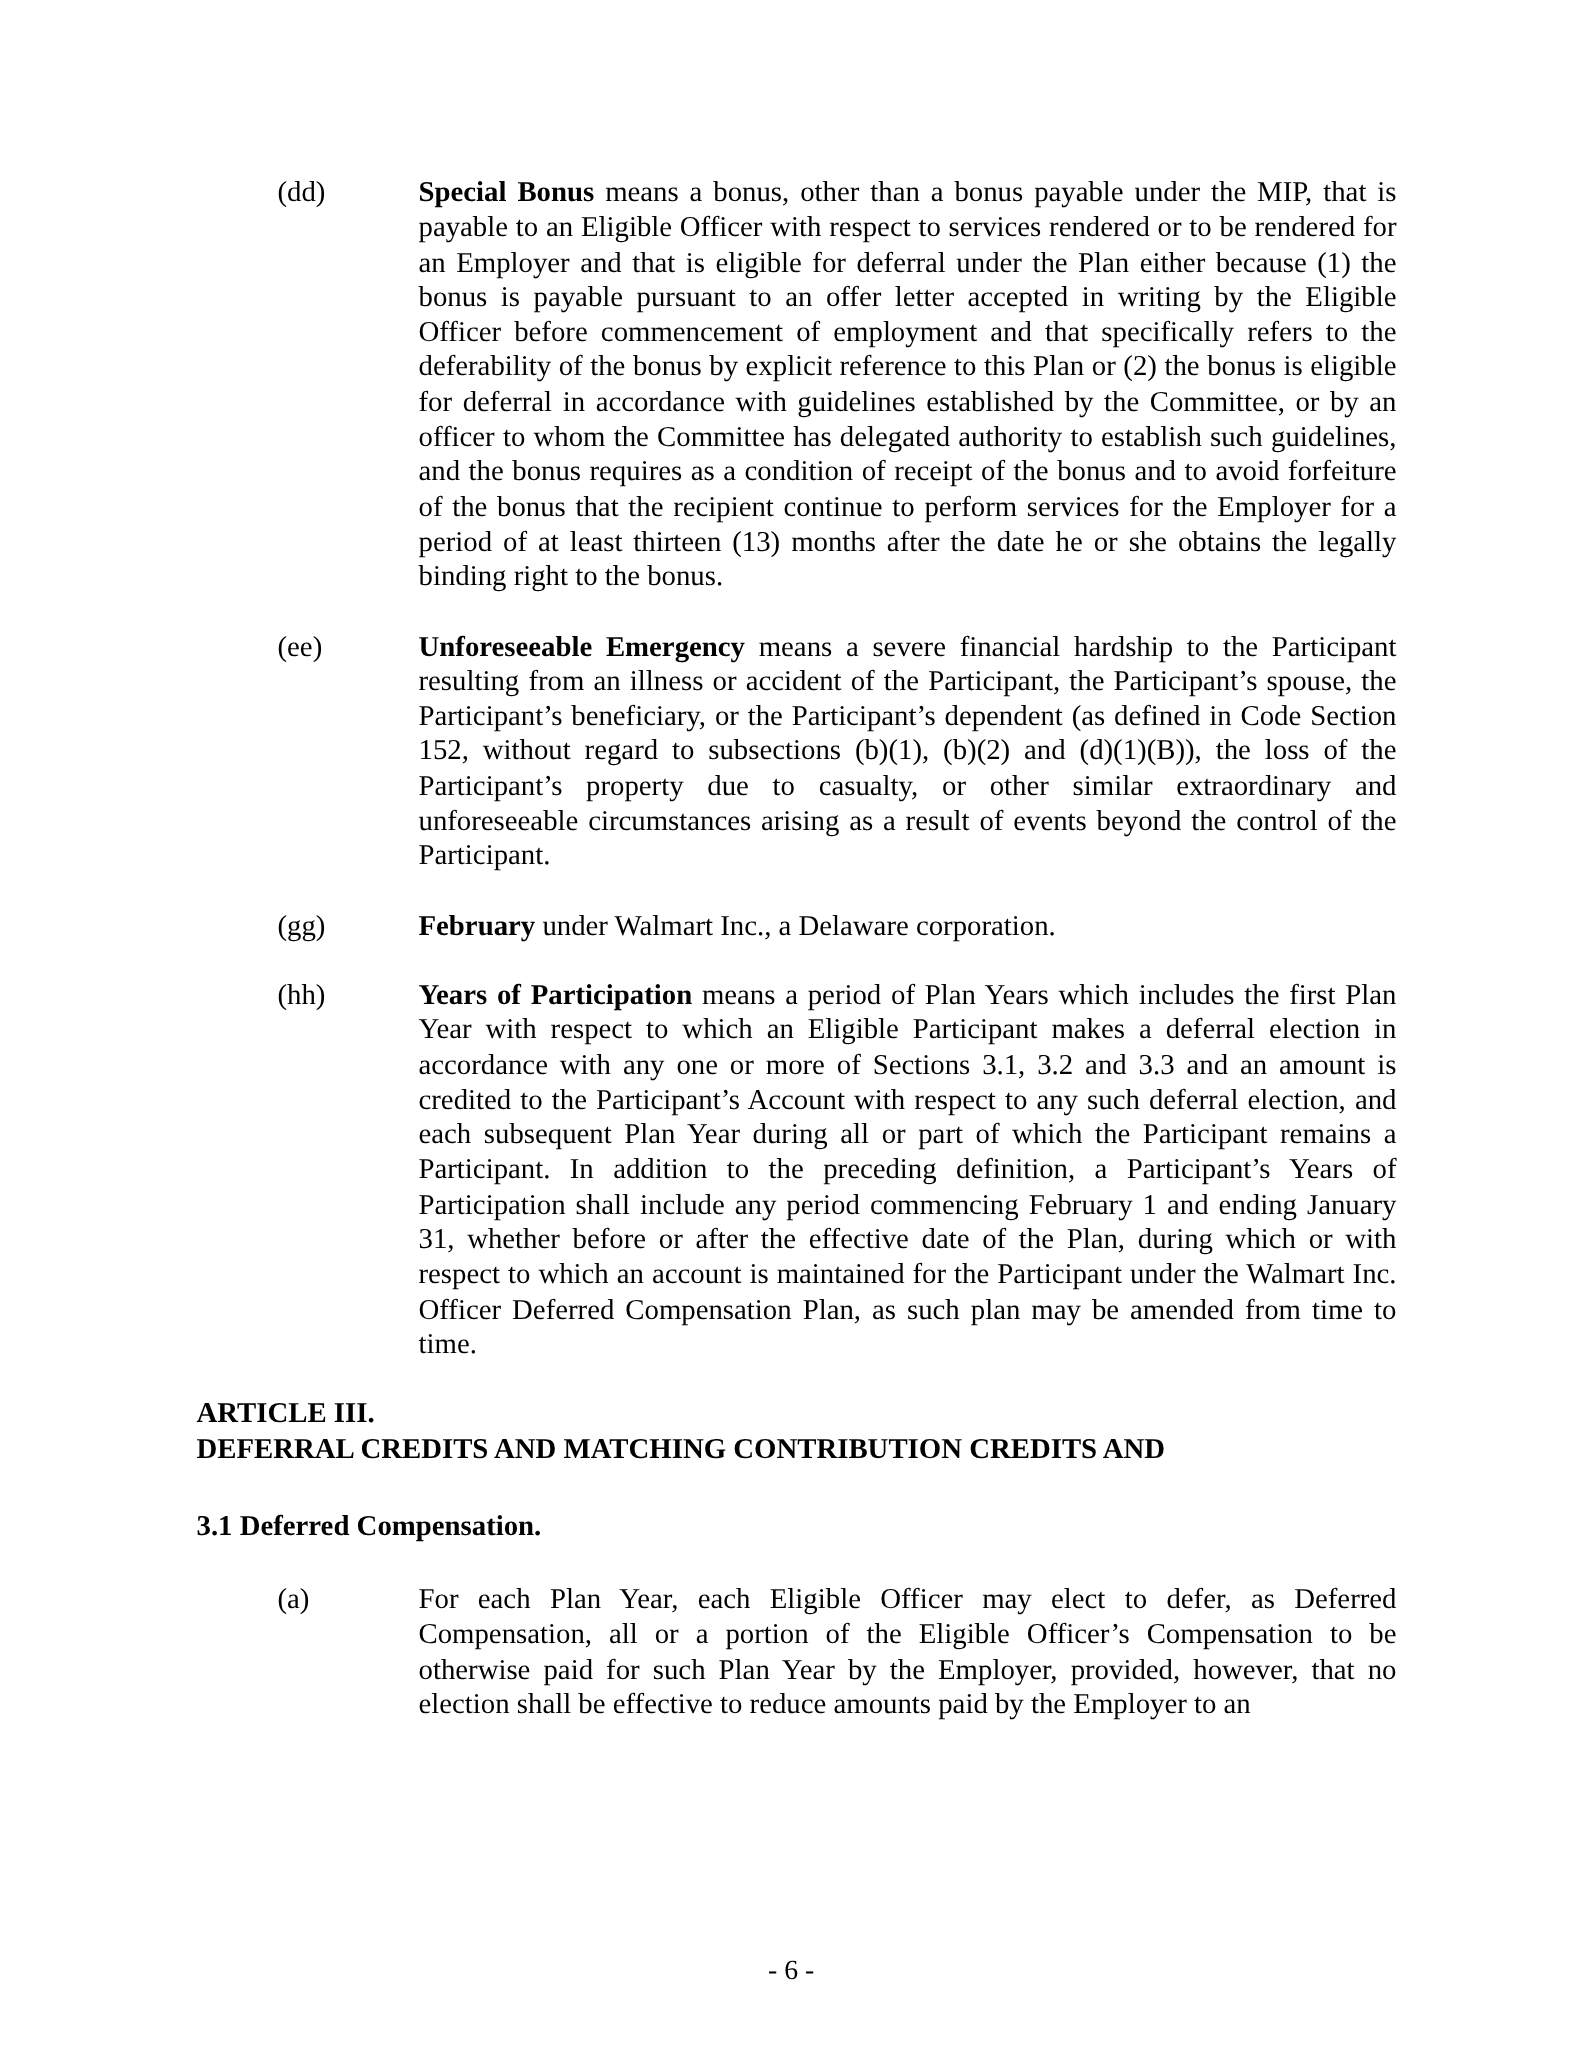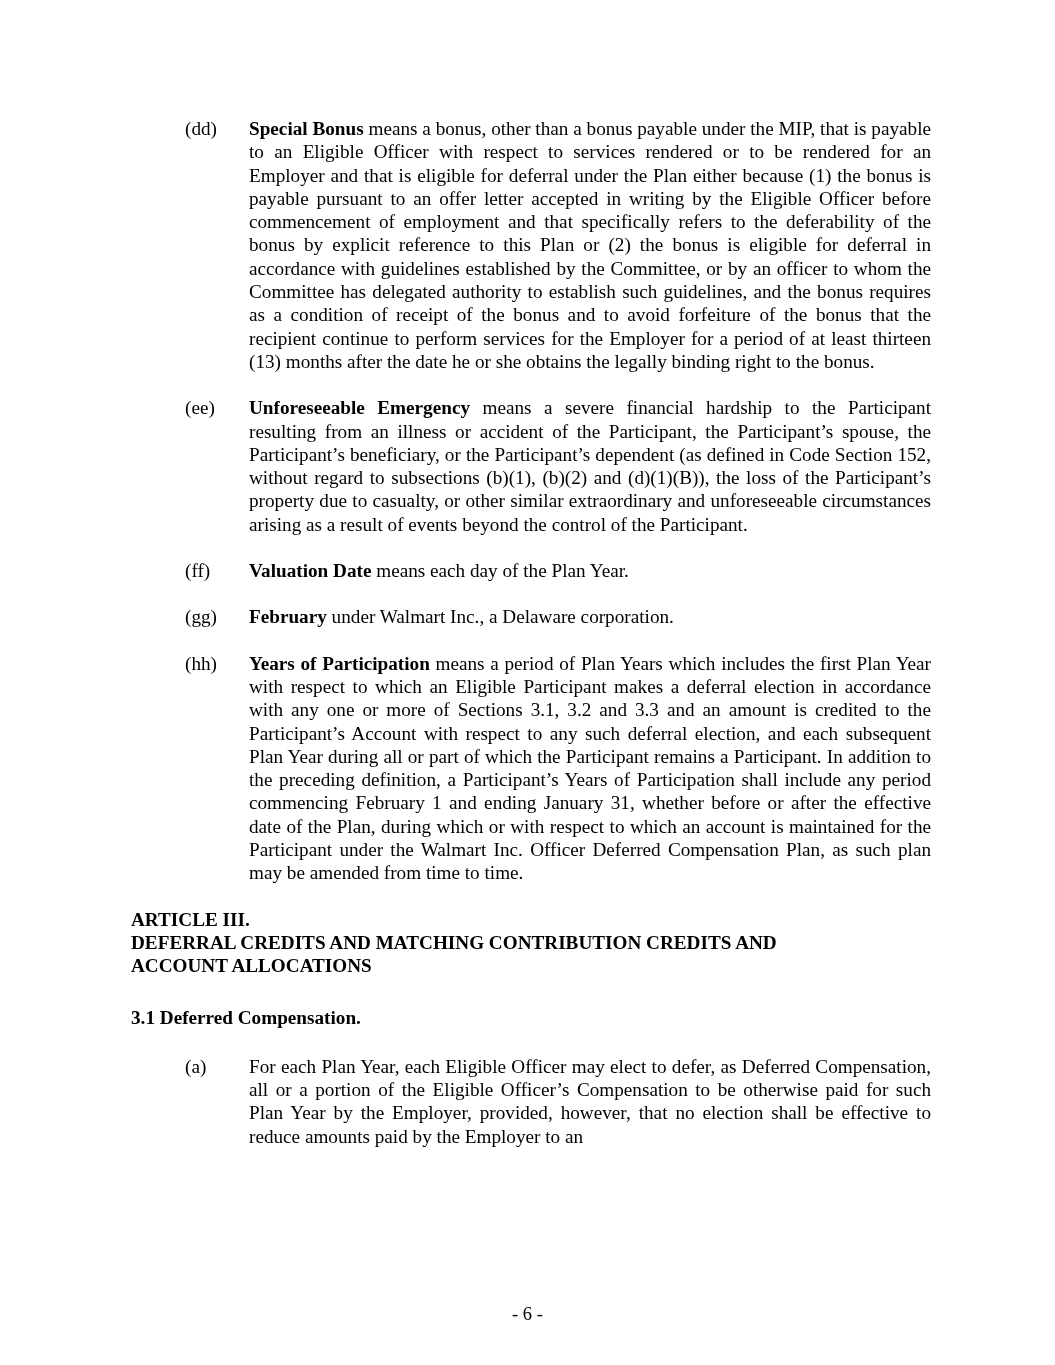--- a/index.html
+++ b/index.html
@@ -17,20 +17,21 @@
     height: 1365px;
     background: #ffffff;
     padding: 117px 124px 0 131px;
     font-size: 19.2px;
     line-height: 23.3px;
   }
   .def-item, .sub-item {
     display: flex;
     margin-left: 54px;
     margin-bottom: 23px;
+    gap: 30px;
   }
   .item-label { flex: 0 0 64px; }
   .item-body {
     width: 682px;
     text-align: justify;
   }
   .term { font-weight: bold; }
   .article-heading {
     text-align: left;
     font-weight: bold;
@@ -60,39 +61,34 @@
   <div class="def-item">
     <span class="item-label">(dd)</span>
     <p class="item-body"><span class="term">Special Bonus</span> <span>means a bonus, other than a bonus payable under the MIP, that is payable to an Eligible Officer with respect to services rendered or to be rendered for an Employer and that is eligible for deferral under the Plan either because (1) the bonus is payable pursuant to an offer letter accepted in writing by the Eligible Officer before commencement of employment and that specifically refers to the deferability of the bonus by explicit reference to this Plan or (2) the bonus is eligible for deferral in accordance with guidelines established by the Committee, or by an officer to whom the Committee has delegated authority to establish such guidelines, and the bonus requires as a condition of receipt of the bonus and to avoid forfeiture of the bonus that the recipient continue to perform services for the Employer for a period of at least thirteen (13) months after the date he or she obtains the legally binding right to the bonus.</span></p>
   </div>
 
   <div class="def-item">
     <span class="item-label">(ee)</span>
     <p class="item-body"><span class="term">Unforeseeable Emergency</span> <span>means a severe financial hardship to the Participant resulting from an illness or accident of the Participant, the Participant’s spouse, the Participant’s beneficiary, or the Participant’s dependent (as defined in Code Section 152, without regard to subsections (b)(1), (b)(2) and (d)(1)(B)), the loss of the Participant’s property due to casualty, or other similar extraordinary and unforeseeable circumstances arising as a result of events beyond the control of the Participant.</span></p>
   </div>
 
-  <div class="def-item">
-    <span class="item-label">(ff)</span>
-    <p class="item-body"><span class="term">Valuation Date</span> <span>means each day of the Plan Year.</span></p>
-  </div>
 
   <div class="def-item">
     <span class="item-label">(gg)</span>
     <p class="item-body"><span class="term">February</span> <span>under Walmart Inc., a Delaware corporation.</span></p>
   </div>
 
   <div class="def-item">
     <span class="item-label">(hh)</span>
     <p class="item-body"><span class="term">Years of Participation</span> <span>means a period of Plan Years which includes the first Plan Year with respect to which an Eligible Participant makes a deferral election in accordance with any one or more of Sections 3.1, 3.2 and 3.3 and an amount is credited to the Participant’s Account with respect to any such deferral election, and each subsequent Plan Year during all or part of which the Participant remains a Participant.  In addition to the preceding definition, a Participant’s Years of Participation shall include any period commencing February 1 and ending January 31, whether before or after the effective date of the Plan, during which or with respect to which an account is maintained for the Participant under the Walmart Inc. Officer Deferred Compensation Plan, as such plan may be amended from time to time.</span></p>
   </div>
 
   <div class="article-heading">
     <div>ARTICLE III.</div>
     <div>DEFERRAL CREDITS AND MATCHING CONTRIBUTION CREDITS AND</div>
-    <div>ACCOUNT ALLOCATIONS</div>
   </div>
 
   <div class="section-heading">3.1 Deferred Compensation.</div>
 
   <div class="sub-item">
     <span class="item-label">(a)</span>
     <p class="item-body">For each Plan Year, each Eligible Officer may elect to defer, as Deferred Compensation, all or a portion of the Eligible Officer’s Compensation to be otherwise paid for such Plan Year by the Employer, provided, however, that no election shall be effective to reduce amounts paid by the Employer to an</p>
   </div>
 
   <div class="footer">- 6 -</div>

